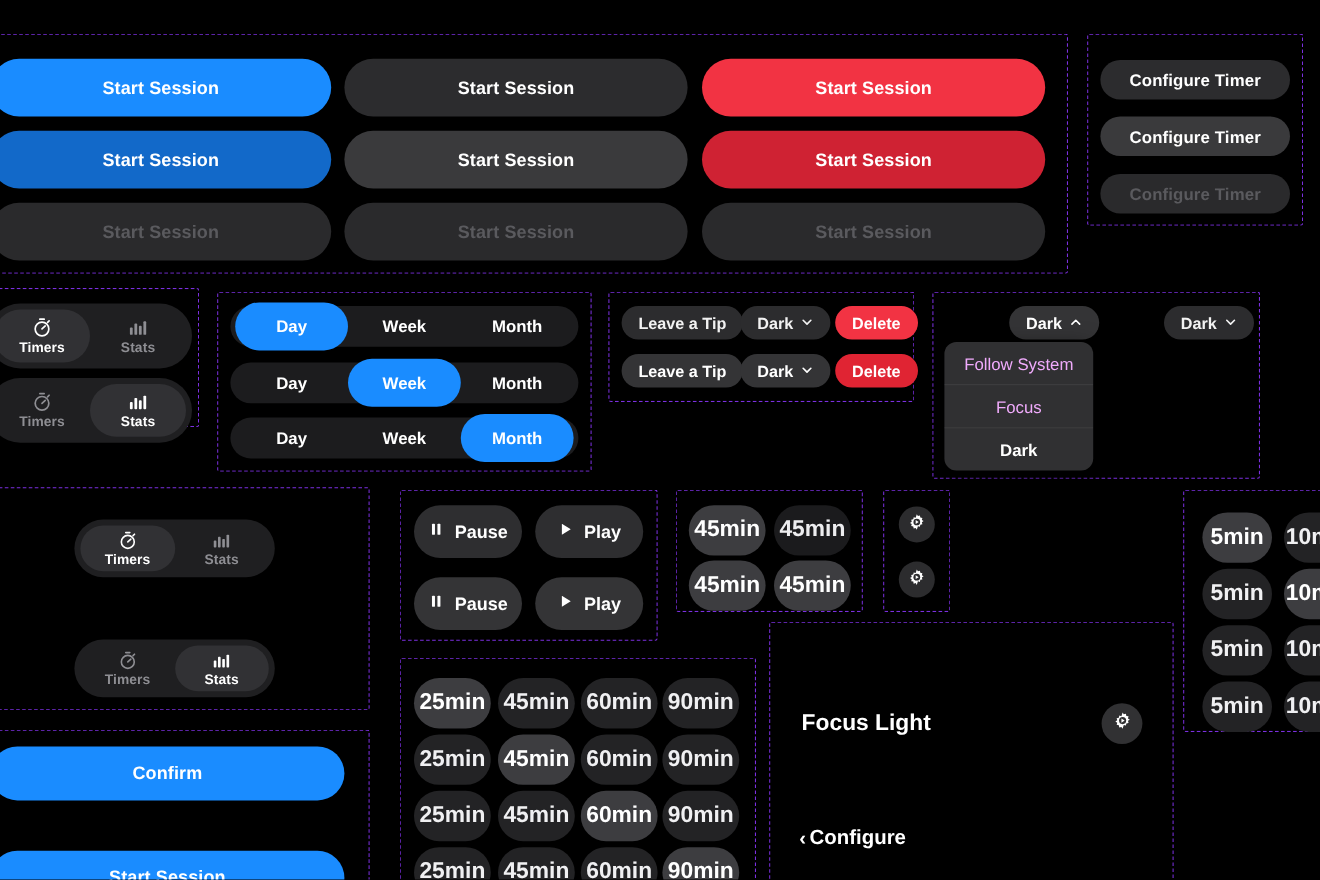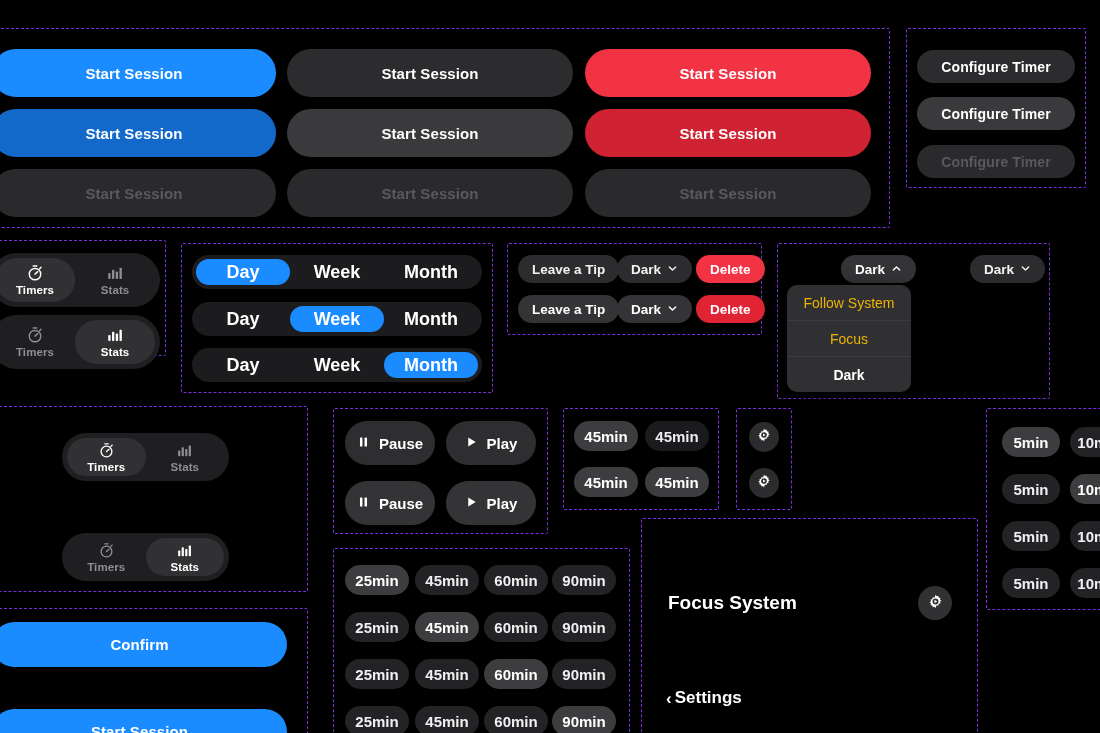--- a/index.html
+++ b/index.html
@@ -59,22 +59,22 @@
 
   
   .seg{
     position:absolute;box-sizing:border-box;
     display:flex;align-items:center;
     background:#1c1c1e;border-radius:999px;
     padding:4px;
   }
   .seg-item{
     flex:1;display:flex;align-items:center;justify-content:center;
-    height:26px;border-radius:999px;
-    font-size:18px;font-weight:600;color:#ffffff;
+    height:40px;border-radius:999px;
+    font-size:14px;font-weight:600;color:#ffffff;
     user-select:none;
   }
   .seg-item.active{background:#1a8cff;color:#ffffff;}
 
   
   .tabbar{
     position:absolute;box-sizing:border-box;
     display:flex;align-items:center;
     background:#1f1f21;border-radius:999px;
     padding:5px;
@@ -90,42 +90,42 @@
 
   
   .menu{
     position:absolute;box-sizing:border-box;
     background:#303032;border-radius:10px;
     overflow:hidden;
     box-shadow:0 6px 20px rgba(0,0,0,.6);
   }
   .menu-item{
     height:35px;display:flex;align-items:center;justify-content:center;
-    font-size:14px;color:#eab308;font-weight:500;user-select:none;
+    font-size:14px;color:#f0abfc;font-weight:500;user-select:none;
   }
   .menu-item + .menu-item{border-top:1px solid #3c3c3e;}
   .menu-item.selected{color:#ffffff;font-weight:700;}
 
   
   .media{
     position:absolute;box-sizing:border-box;
     display:flex;align-items:center;justify-content:center;gap:9px;
     height:44px;border-radius:999px;
     background:#2e2e30;color:#fff;
     font-size:15px;font-weight:600;
     padding:0 20px;user-select:none;
   }
   .media.strong{background:#343436;}
 
   
   .chip{
     position:absolute;box-sizing:border-box;
     display:flex;align-items:center;justify-content:center;
-    height:30px;border-radius:999px;
-    font-size:15px;font-weight:600;
+    height:42px;border-radius:999px;
+    font-size:19px;font-weight:600;
     background:#232325;color:#f0f0f2;
     user-select:none;white-space:nowrap;
   }
   .chip.sel{background:#3d3d40;color:#ffffff;font-weight:700;}
   .chip.dim{background:#1b1b1d;color:#ededef;}
 
   
   .iconbtn{
     position:absolute;box-sizing:border-box;
     width:30px;height:30px;border-radius:50%;
@@ -426,31 +426,31 @@
   <div class="chip" style="left:345px;top:647px;width:64px;">25min</div>
   <div class="chip" style="left:415px;top:647px;width:64px;">45min</div>
   <div class="chip sel" style="left:484px;top:647px;width:64px;">60min</div>
   <div class="chip" style="left:552px;top:647px;width:64px;">90min</div>
 
   <div class="chip" style="left:345px;top:694px;width:64px;">25min</div>
   <div class="chip" style="left:415px;top:694px;width:64px;">45min</div>
   <div class="chip" style="left:484px;top:694px;width:64px;">60min</div>
   <div class="chip sel" style="left:552px;top:694px;width:64px;">90min</div>
 
-  <div class="panel-title" style="left:668px;top:580px;">Focus System</div>
+  <div class="panel-title" style="left:668px;top:580px;">Focus Light</div>
   <div class="iconbtn lg" style="left:918px;top:574px;">
     <span>
       <svg width="17" height="17" viewBox="0 0 24 24" fill="#ffffff">
         <path d="M12 2.4l1.4 2.2 2.5-.7.5 2.6 2.6.5-.7 2.5 2.2 1.4-2.2 1.4.7 2.5-2.6.5-.5 2.6-2.5-.7L12 21.6l-1.4-2.2-2.5.7-.5-2.6-2.6-.5.7-2.5L3.5 13.1l2.2-1.4-.7-2.5 2.6-.5.5-2.6 2.5.7z"></path>
         <circle cx="12" cy="12" r="4.2" fill="#313133"></circle>
         <path d="M10.6 9.6 L14.4 12 L10.6 14.4 Z" fill="#ffffff"></path>
       </svg>
     </span>
   </div>
   <div class="back-link" style="left:666px;top:676px;">
     <span class="chev">‹</span>
-    <span>Settings</span>
+    <span>Configure</span>
   </div>
 
   <div class="btn blue" style="left:-8px;top:610px;width:295px;height:45px;">Confirm</div>
   <div class="btn blue" style="left:-8px;top:697px;width:295px;height:45px;">Start Session</div>
 
 </div>
 
 </body></html>

